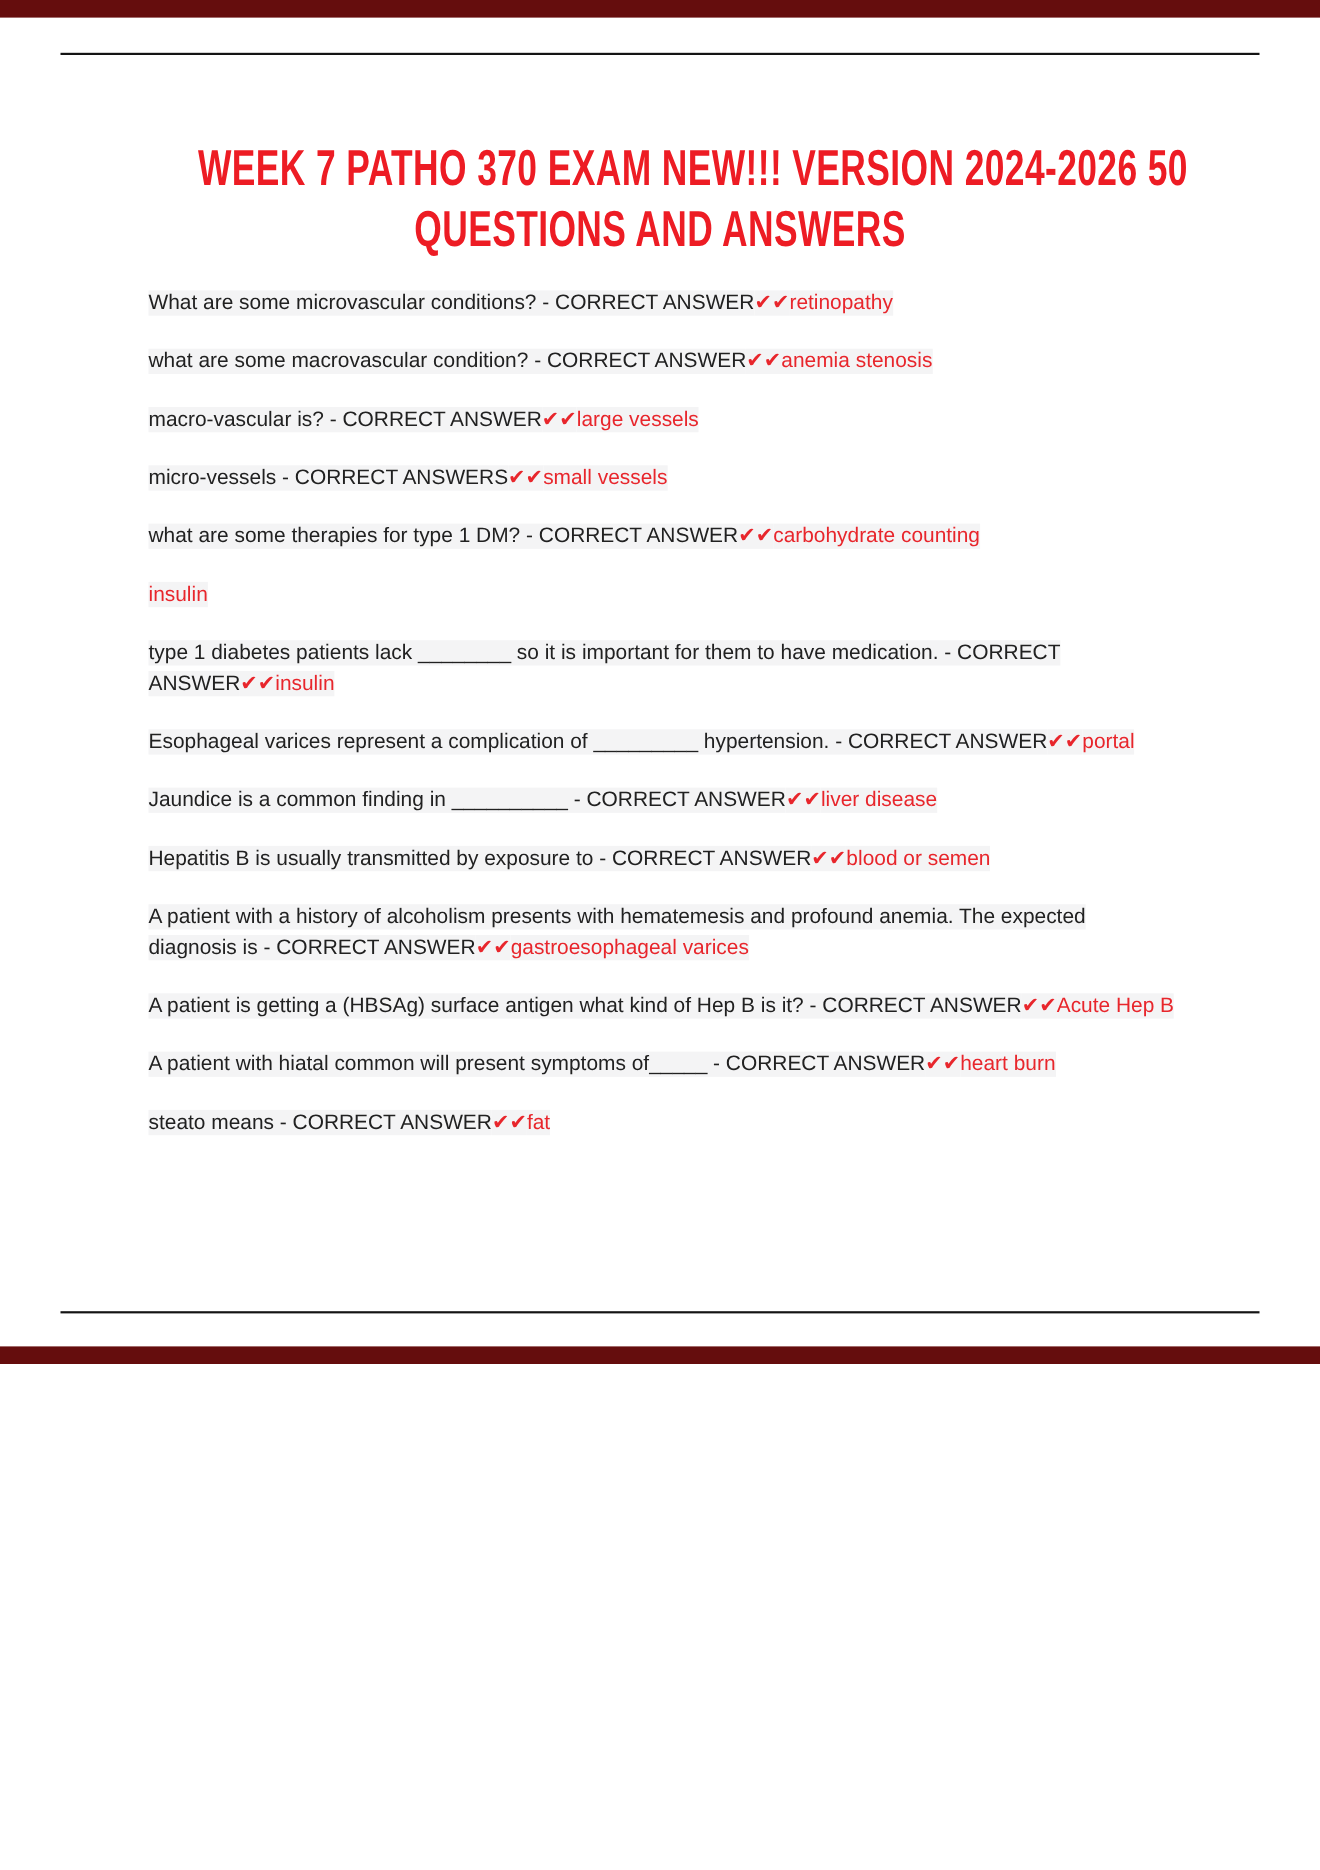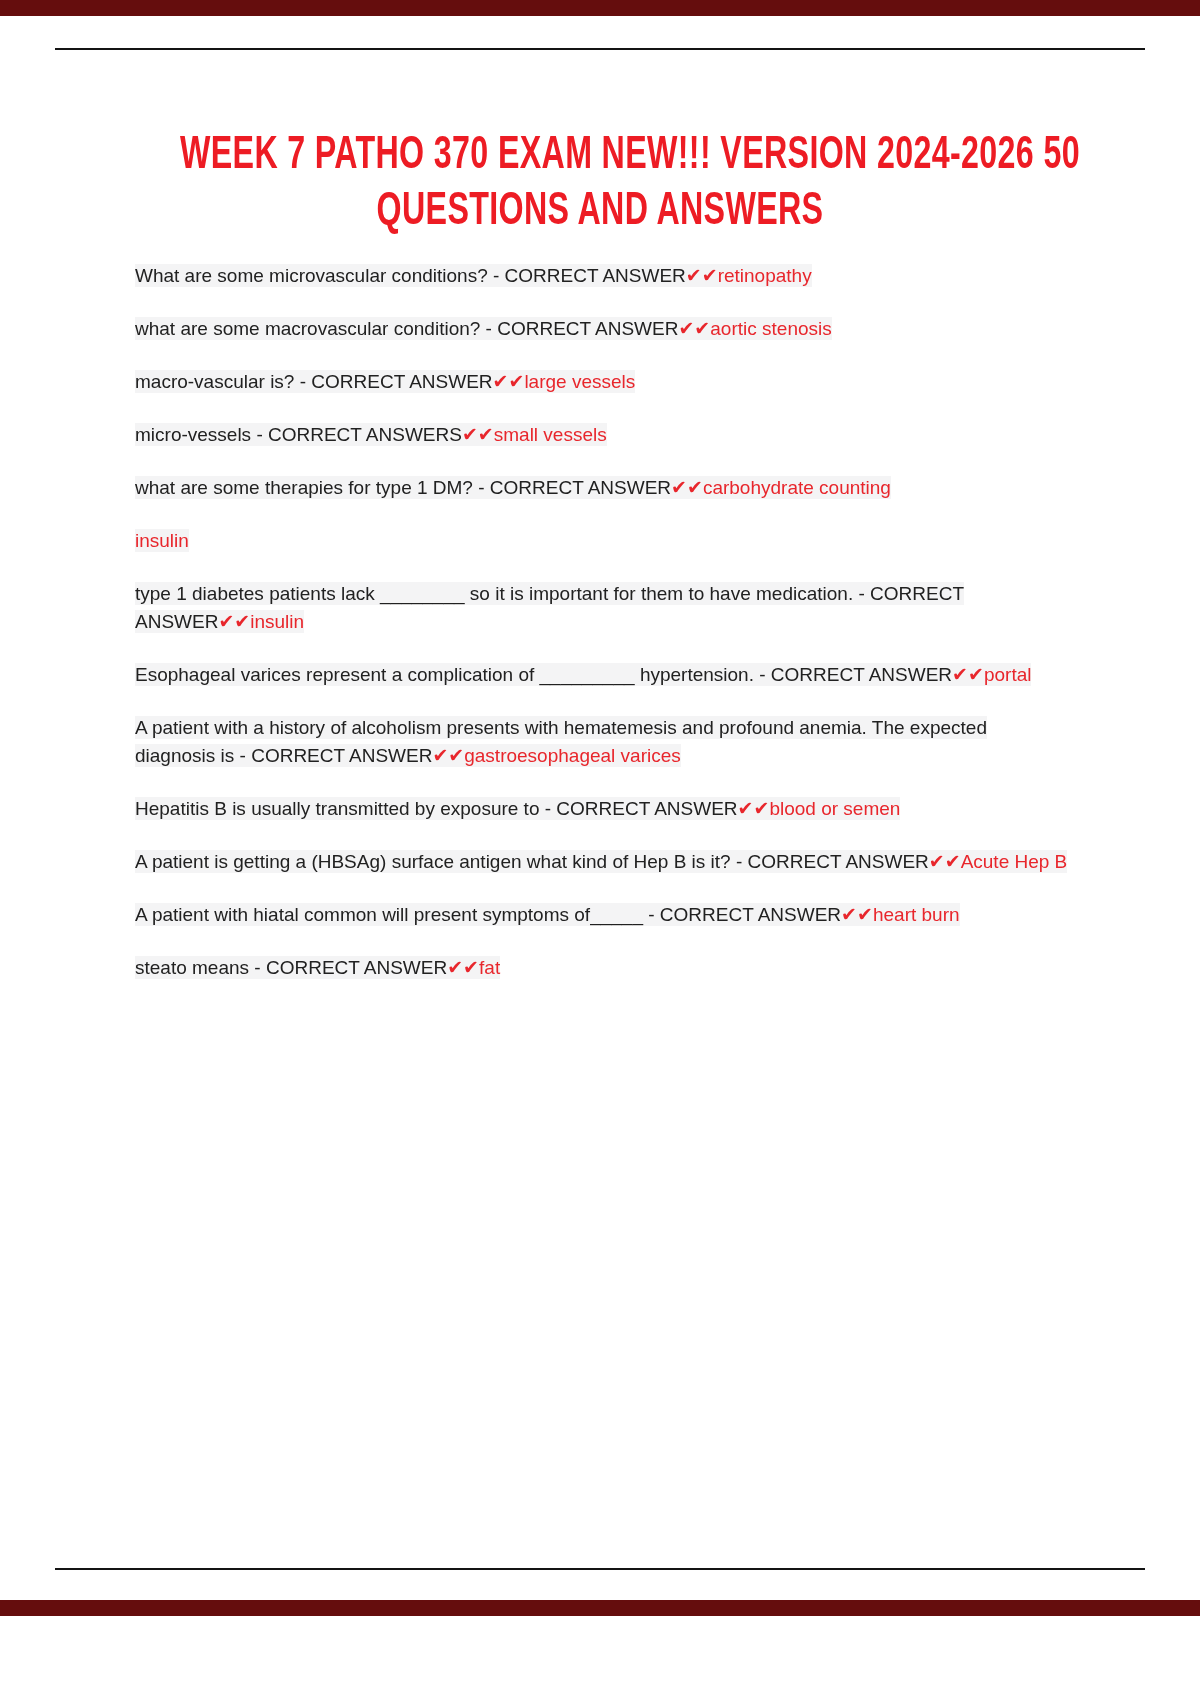--- a/index.html
+++ b/index.html
@@ -8,21 +8,21 @@
     --red:#e8262c;
     --ink:#212121;
     --hl:#f4f4f5;
     --rule:#141414;
   }
   *{box-sizing:border-box;}
   html,body{margin:0;padding:0;background:#ffffff;}
   .page{
     position:relative;
     width:1200px;
-    height:1616px;
+    height:1240px;
     background:#ffffff;
     overflow:hidden;
     font-family:"Liberation Sans","DejaVu Sans",sans-serif;
   }
   .bar{
     position:absolute;
     left:0;
     width:100%;
     height:16px;
     background:var(--bar);
@@ -91,29 +91,30 @@
   <div class="bar top"></div>
   <hr class="rule top">
 
   <h1 class="title">
     <span>WEEK 7 PATHO 370 EXAM NEW!!! VERSION 2024-2026 50</span><br>
     <span>QUESTIONS AND ANSWERS</span>
   </h1>
 
   <div class="content" id="qa-container">
       <p class="para"><span class="run-q">What are some microvascular conditions? - CORRECT ANSWER</span><span class="run-c">✔✔</span><span class="run-a">retinopathy</span></p>
-      <p class="para"><span class="run-q">what are some macrovascular condition? - CORRECT ANSWER</span><span class="run-c">✔✔</span><span class="run-a">aortic stenosis</span></p>
+      <p class="para"><span class="run-q">what are some macrovascular condition? - CORRECT ANSWER</span><span class="run-c">✔✔</span><span class="run-a">anemia stenosis</span></p>
       <p class="para"><span class="run-q">macro-vascular is? - CORRECT ANSWER</span><span class="run-c">✔✔</span><span class="run-a">large vessels</span></p>
       <p class="para"><span class="run-q">micro-vessels - CORRECT ANSWERS</span><span class="run-c">✔✔</span><span class="run-a">small vessels</span></p>
       <p class="para"><span class="run-q">what are some therapies for type 1 DM? - CORRECT ANSWER</span><span class="run-c">✔✔</span><span class="run-a">carbohydrate counting</span></p>
       <p class="para"><span class="run-a">insulin</span></p>
       <p class="para"><span class="run-q">type 1 diabetes patients lack ________ so it is important for them to have medication. - CORRECT ANSWER</span><span class="run-c">✔✔</span><span class="run-a">insulin</span></p>
       <p class="para"><span class="run-q">Esophageal varices represent a complication of _________ hypertension. - CORRECT ANSWER</span><span class="run-c">✔✔</span><span class="run-a">portal</span></p>
+      <p class="para"><span class="run-q">Jaundice is a common finding in __________ - CORRECT ANSWER</span><span class="run-c">✔✔</span><span class="run-a">liver disease</span></p>
+      <p class="para"><span class="run-q">Hepatitis B is usually transmitted by exposure to - CORRECT ANSWER</span><span class="run-c">✔✔</span><span class="run-a">blood or semen</span></p>
       <p class="para"><span class="run-q">A patient with a history of alcoholism presents with hematemesis and profound anemia. The expected diagnosis is - CORRECT ANSWER</span><span class="run-c">✔✔</span><span class="run-a">gastroesophageal varices</span></p>
-      <p class="para"><span class="run-q">Hepatitis B is usually transmitted by exposure to - CORRECT ANSWER</span><span class="run-c">✔✔</span><span class="run-a">blood or semen</span></p>
       <p class="para"><span class="run-q">A patient is getting a (HBSAg) surface antigen what kind of Hep B is it? - CORRECT ANSWER</span><span class="run-c">✔✔</span><span class="run-a">Acute Hep B</span></p>
       <p class="para"><span class="run-q">A patient with hiatal common will present symptoms of_____ - CORRECT ANSWER</span><span class="run-c">✔✔</span><span class="run-a">heart burn</span></p>
       <p class="para"><span class="run-q">steato means - CORRECT ANSWER</span><span class="run-c">✔✔</span><span class="run-a">fat</span></p>
     </div>
 
   <hr class="rule bottom">
   <div class="bar bottom"></div>
 </div>
 
 </body></html>

